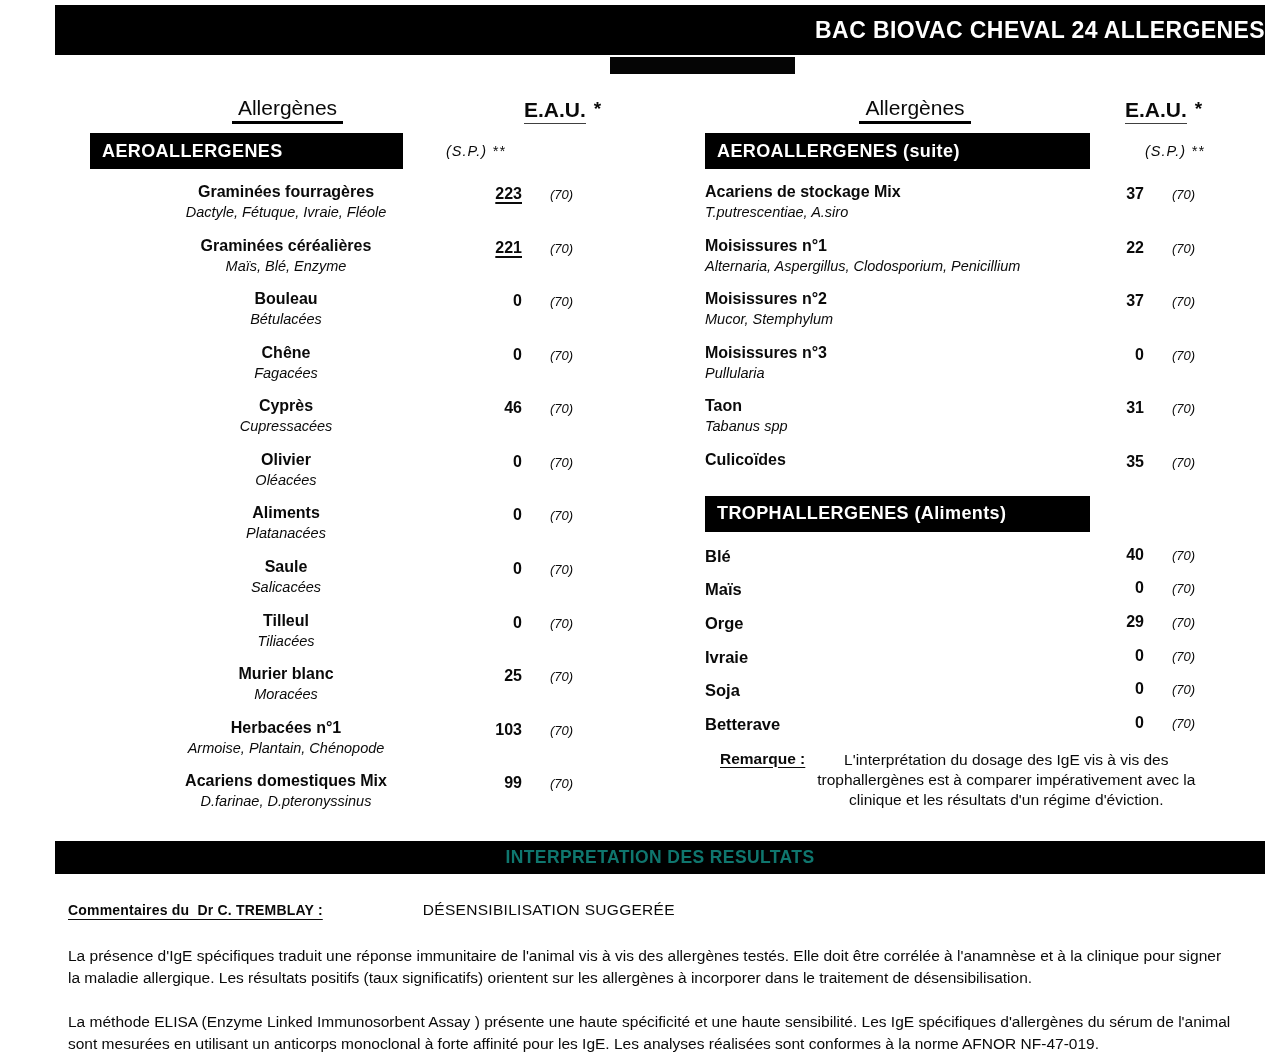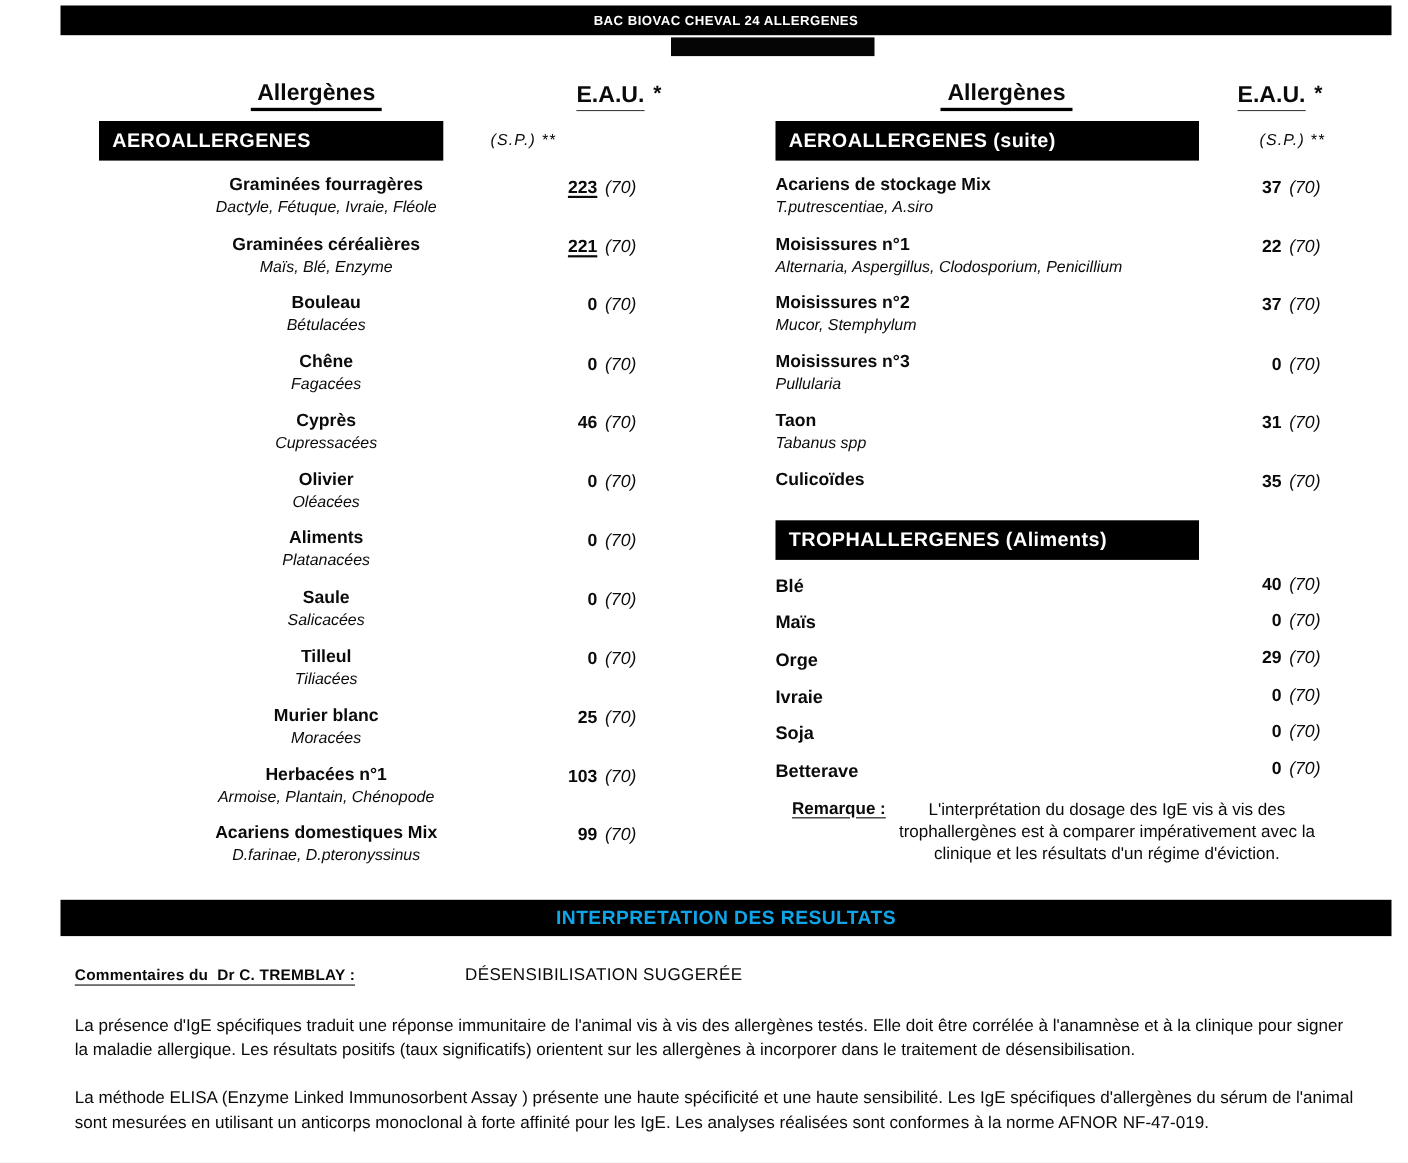--- a/index.html
+++ b/index.html
@@ -4,38 +4,38 @@
 <style>
   * { margin:0; padding:0; box-sizing:border-box; }
   html,body { background:#e8e8e8; }
   body { font-family:"Liberation Sans", sans-serif; color:#0a0a0a; }
   .page {
     position:relative; width:1280px; height:1057px; background:#ffffff;
     overflow:hidden;
   }
   
   .title-bar {
-    margin:5px 15px 0 55px; height:27px; background:#000;
-    color:#fff; font-weight:bold; font-size:12px; letter-spacing:.4px;
-    display:flex; align-items:center; justify-content:center;
+    margin:5px 15px 0 55px; height:50px; background:#000;
+    color:#fff; font-weight:bold; font-size:23px; letter-spacing:.4px;
+    display:flex; align-items:center; justify-content:flex-end;
   }
   .redacted {
     margin:2px 0 0 610px; width:185px; height:17px; background:#050505;
   }
   
   .cols { display:flex; padding-left:65px; margin-top:16px; }
   .col-left  { width:595px; }
   .col-right { width:562px; margin-left:45px; }
 
   .col-head { display:flex; align-items:flex-end; height:34px; }
   .h-allerg-wrap { text-align:center; }
   .col-left  .h-allerg-wrap { width:445px; }
   .col-right .h-allerg-wrap { width:420px; }
   .h-allerg {
-    display:inline-block; font-size:21px; font-weight:bold;
+    display:inline-block; font-size:21px; font-weight:normal;
     border-bottom:3px solid #000; padding:0 6px 1px 6px;
   }
   .h-eau-wrap { white-space:nowrap; margin-left:14px; }
   .col-right .h-eau-wrap { margin-left:0px; }
   .h-eau {
     display:inline-block; font-size:21px; font-weight:bold;
     border-bottom:1px solid #404040; padding-bottom:1px;
   }
   .h-ast { font-size:19px; font-weight:bold; margin-left:8px; vertical-align:top; }
 
@@ -56,42 +56,42 @@
   .row { display:flex; margin-bottom:13px; }
   .col-left  .row-names { width:445px; padding-left:25px;text-align:center; }
   .col-right .row-names { width:420px; }
   .row-name { font-size:16px; font-weight:bold; line-height:1.25; }
   .row-sub  { font-size:14.5px; font-style:italic; line-height:1.35; margin-top:1px; }
   .row-val  { flex:1; display:flex; justify-content:flex-end; align-items:baseline; padding-top:3px; }
   .col-left  .row-val { padding-right:65px; }
   .col-right .row-val { padding-right:50px; }
   .val { font-size:16px; font-weight:bold; text-align:right; min-width:40px; }
   .val.hl { text-decoration:underline; text-decoration-thickness:2px; text-underline-offset:3px; }
-  .ref { font-size:16px; font-style:italic; width:45px; text-align:left; margin-left:7px; }
+  .ref { font-size:13px; font-style:italic; width:45px; text-align:left; margin-left:28px; }
 
   
   .tropho-box-row { margin-top:25px; }
   .trows { margin-top:14px; }
   .trow { display:flex; margin-bottom:13px; }
   .trow .row-names { width:420px; }
   .trow .row-name { font-size:16.5px; }
   .trow .row-val { padding-top:0; }
 
   
   .remark { display:flex; margin-top:15px; padding-left:15px;text-align:center; }
   .remark-label {
     font-size:15.5px; font-weight:bold; white-space:nowrap;
     text-decoration:underline; text-underline-offset:3px; margin-right:10px;
   }
   .remark-text { width:382px; font-size:15.5px; line-height:1.32; }
 
   
   .interp-bar {
     margin:16px 15px 0 55px; height:33px; background:#000;
-    color:#0ea5e9; font-weight:bold; font-size:17.5px; letter-spacing:.4px;
+    color:#0f766e; font-weight:bold; font-size:17.5px; letter-spacing:.4px;
     display:flex; align-items:center; justify-content:center;
   }
   .comments-row { display:flex; align-items:baseline; margin:27px 0 0 68px; }
   .comments-label {
     font-size:14px; font-weight:bold; white-space:pre;
     text-decoration:underline; text-underline-offset:4px; letter-spacing:.2px;
   }
   .conclusion { font-size:15.5px; margin-left:100px; letter-spacing:.3px; }
   .para { margin:26px 48px 0 68px; font-size:15.5px; line-height:1.42; }
   .para + .para { margin-top:22px; }

